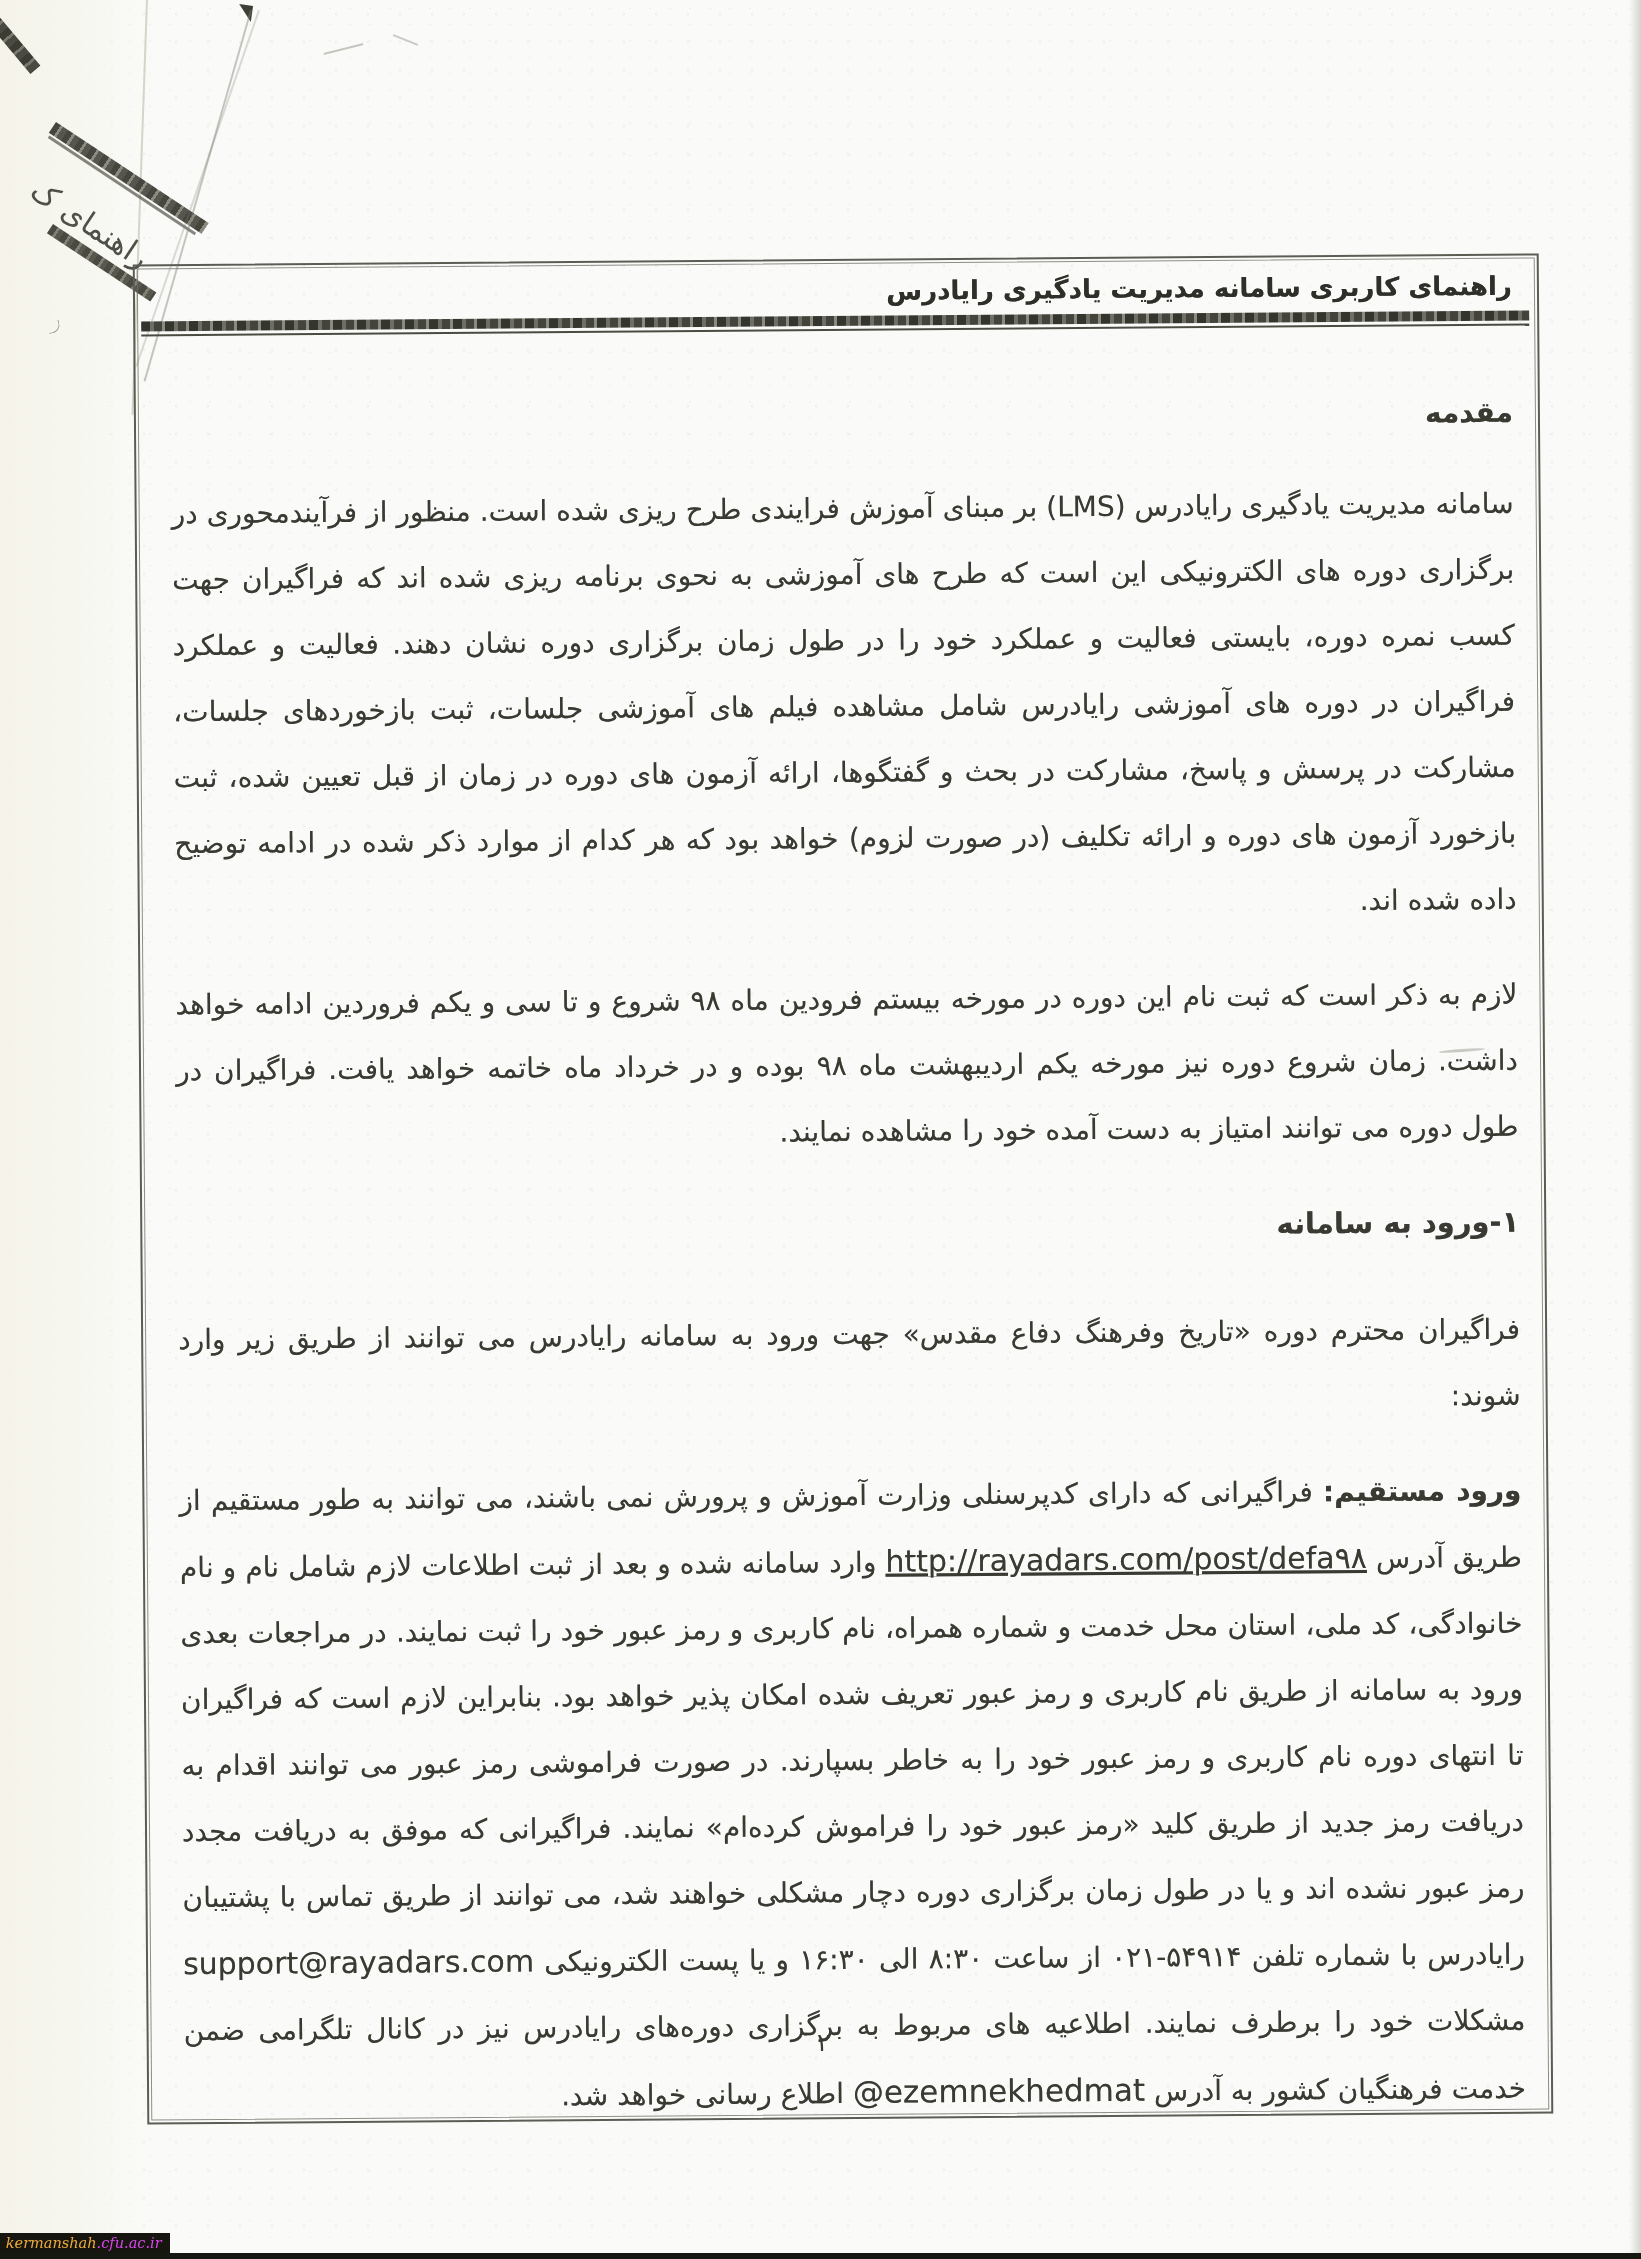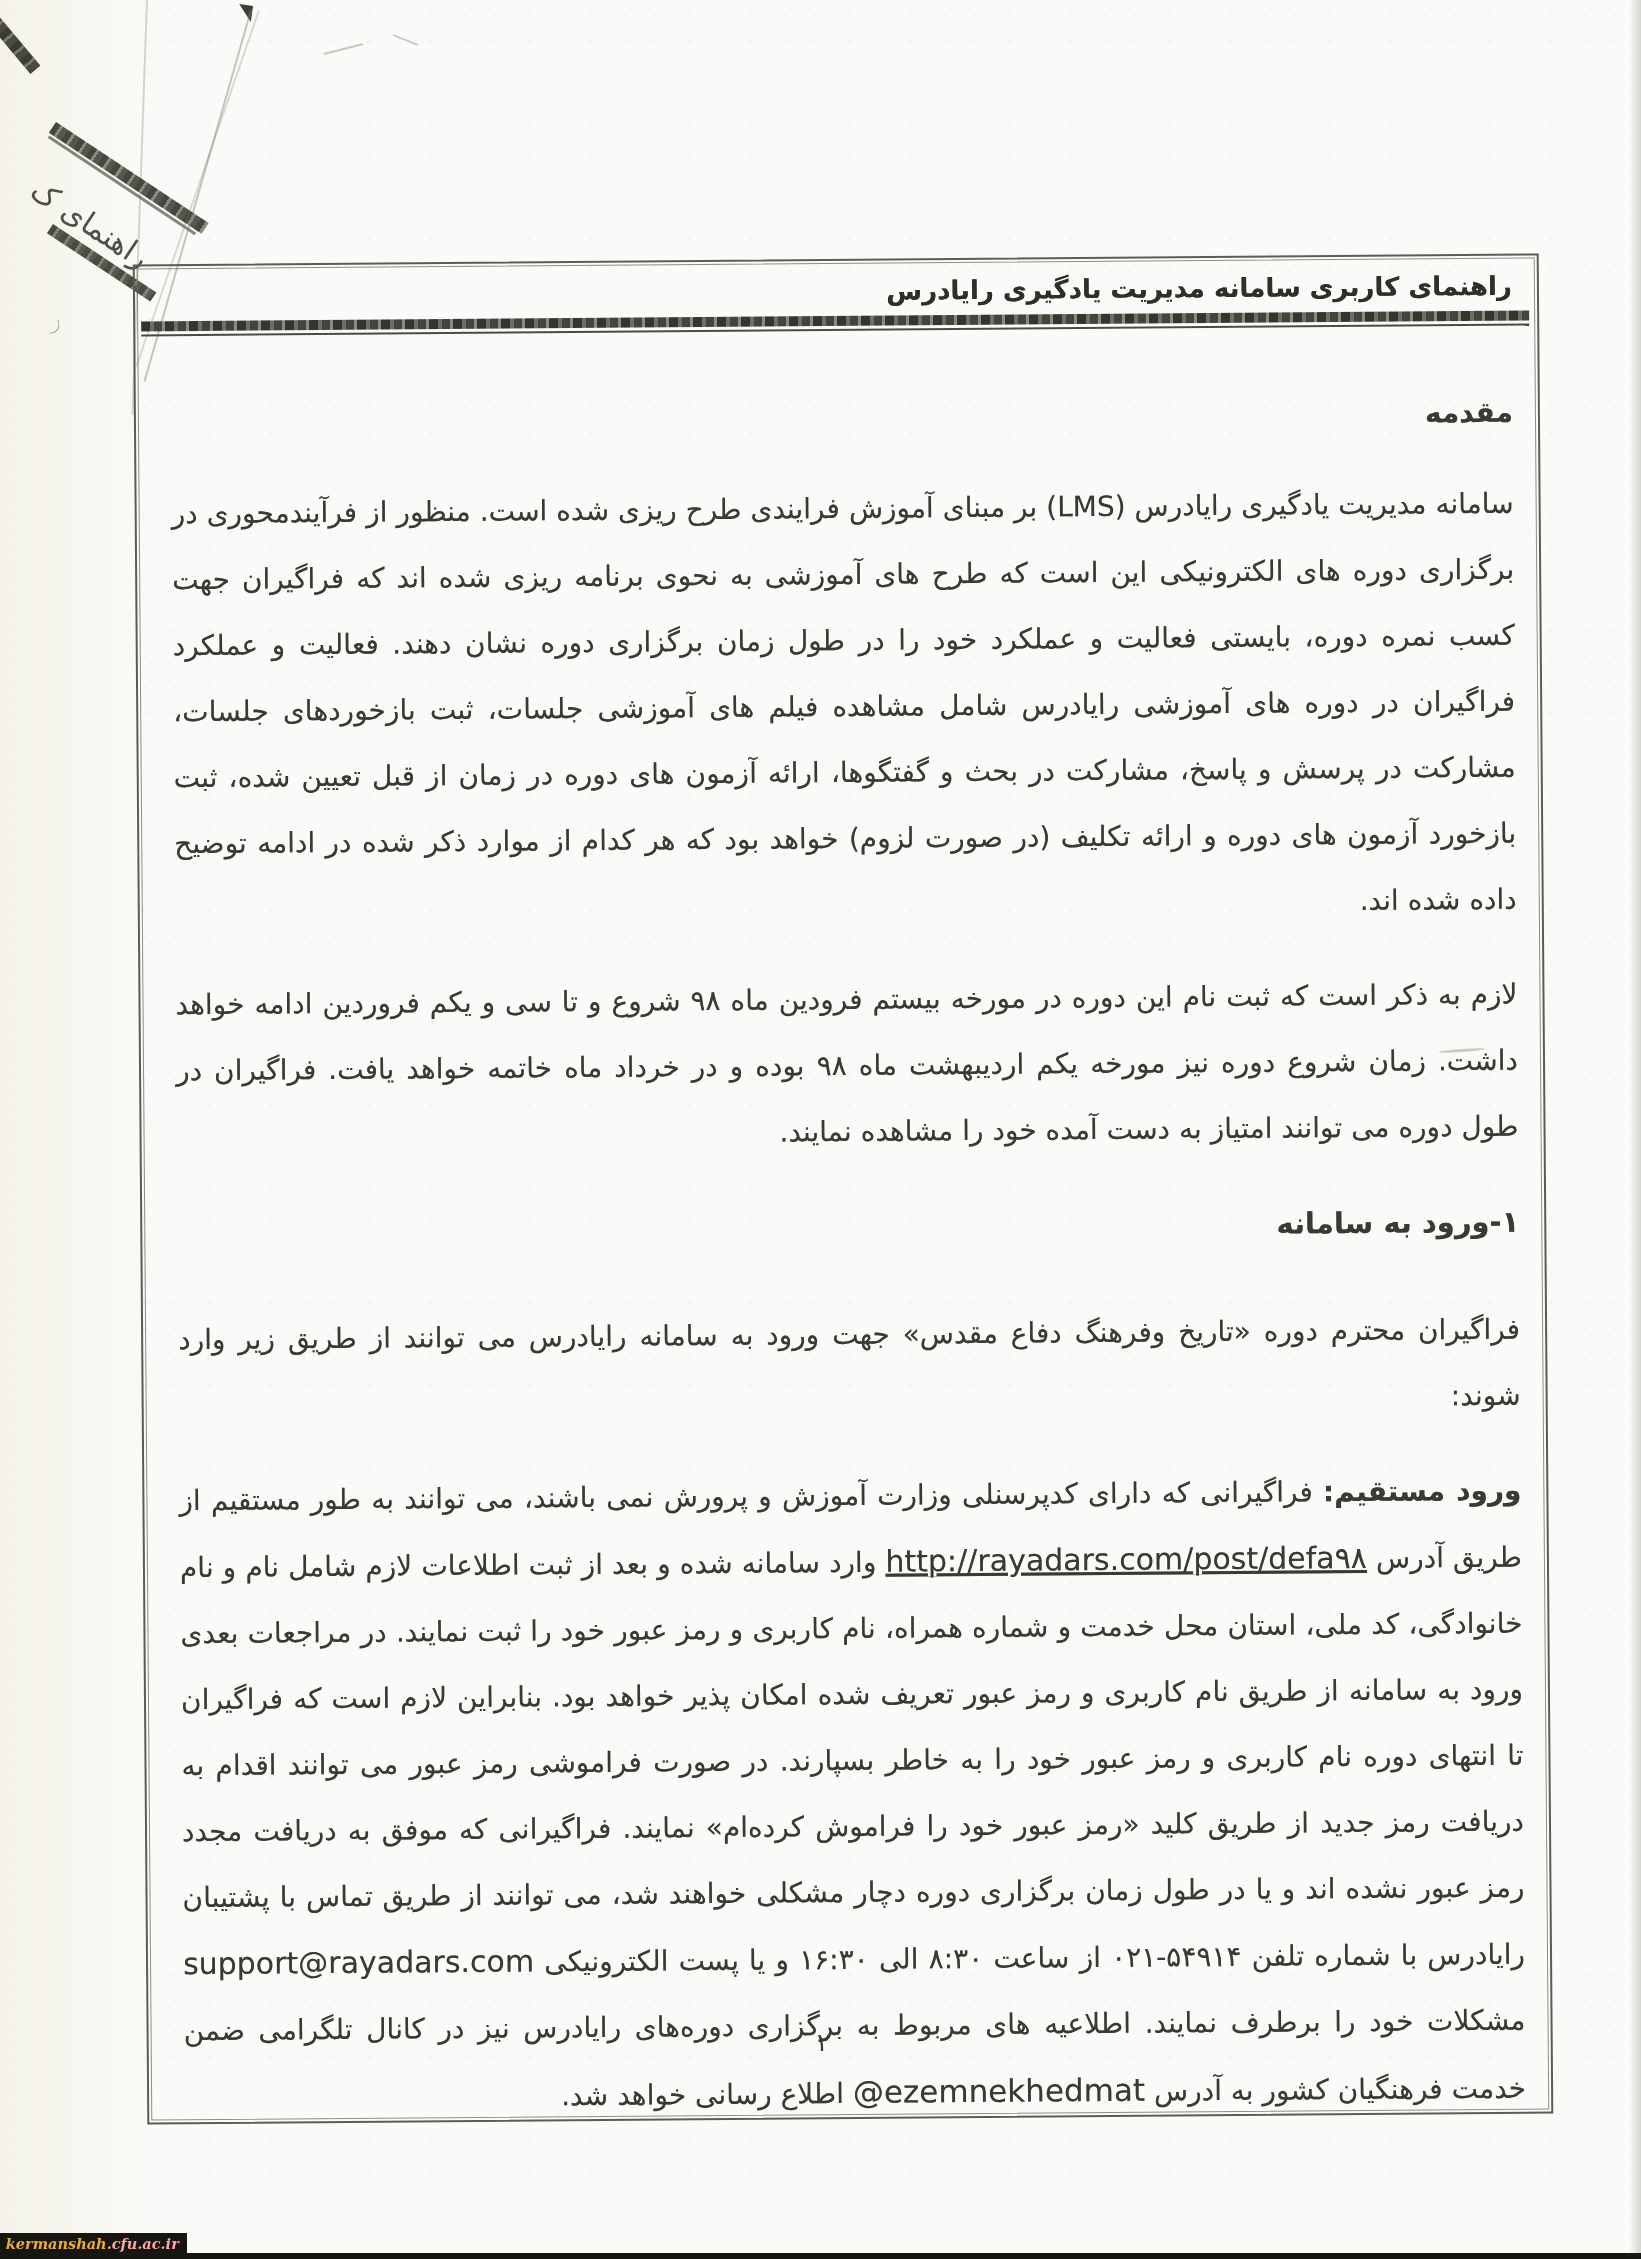--- a/index.html
+++ b/index.html
@@ -63,23 +63,23 @@
   .h-section{font-weight:bold;font-size:29px;margin:9.7px 0 42px 0;}
   .lbl{font-weight:bold;}
   .ltr{direction:ltr;unicode-bidi:embed;}
   .url{direction:ltr;unicode-bidi:embed;text-decoration:underline;font-size:30px;}
   .email{direction:ltr;unicode-bidi:embed;font-size:30px;}
   .tg{direction:ltr;unicode-bidi:embed;font-size:31px;}
   .page-num{position:absolute;left:817px;top:2028px;font-size:25px;color:#3a3a33;}
   
   .watermark{position:absolute;left:0;top:2233px;height:20px;padding:0 8.7px 0 5.8px;
     background:#17150f;display:flex;align-items:center;
-    font-family:"DejaVu Serif",serif;font-style:italic;font-weight:bold;font-size:14.5px;white-space:nowrap;}
+    font-family:"DejaVu Serif",serif;font-style:italic;font-weight:normal;font-size:14.5px;white-space:nowrap;}
   .wm-a{color:#edab3c;}
-  .wm-b{color:#fca5a5;}
+  .wm-b{color:#d946ef;}
   .bottom-bar{position:absolute;left:0;top:2253px;width:1641px;height:6.8px;background:#151810;}
 </style>
 </head>
 <body>
 
 <div class="page">
 
   <div class="left-tint"></div>
   <div class="underlay-edge"></div>
   <div class="corner-band"></div>

